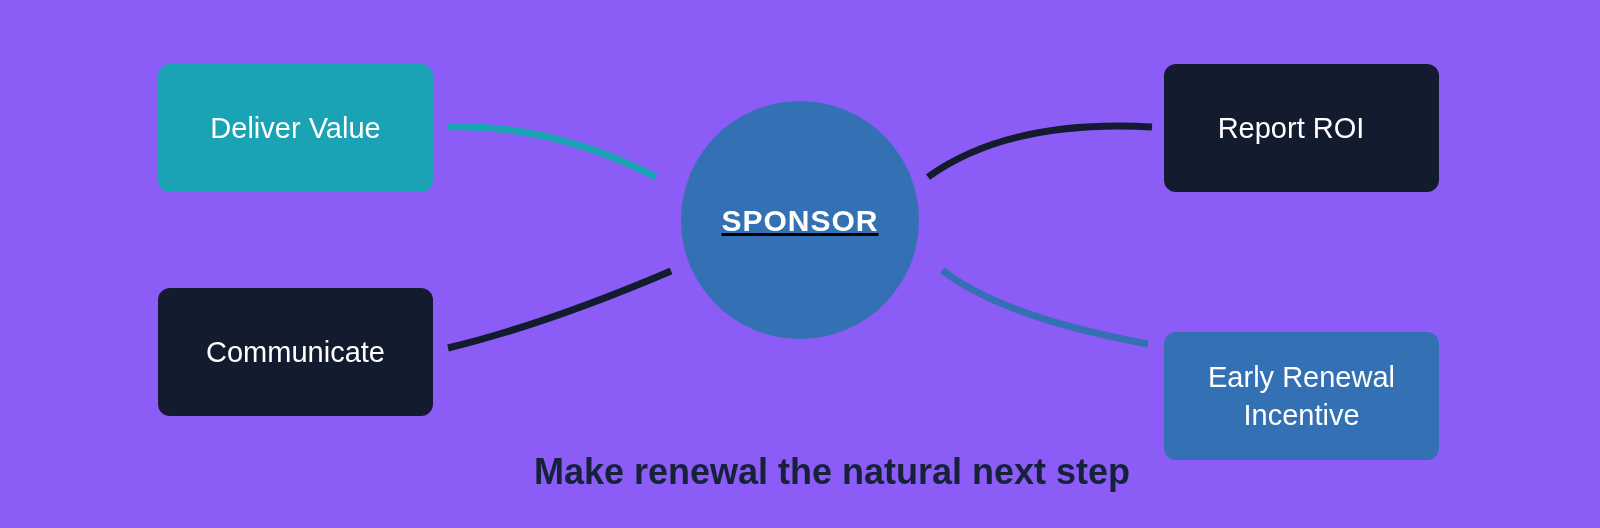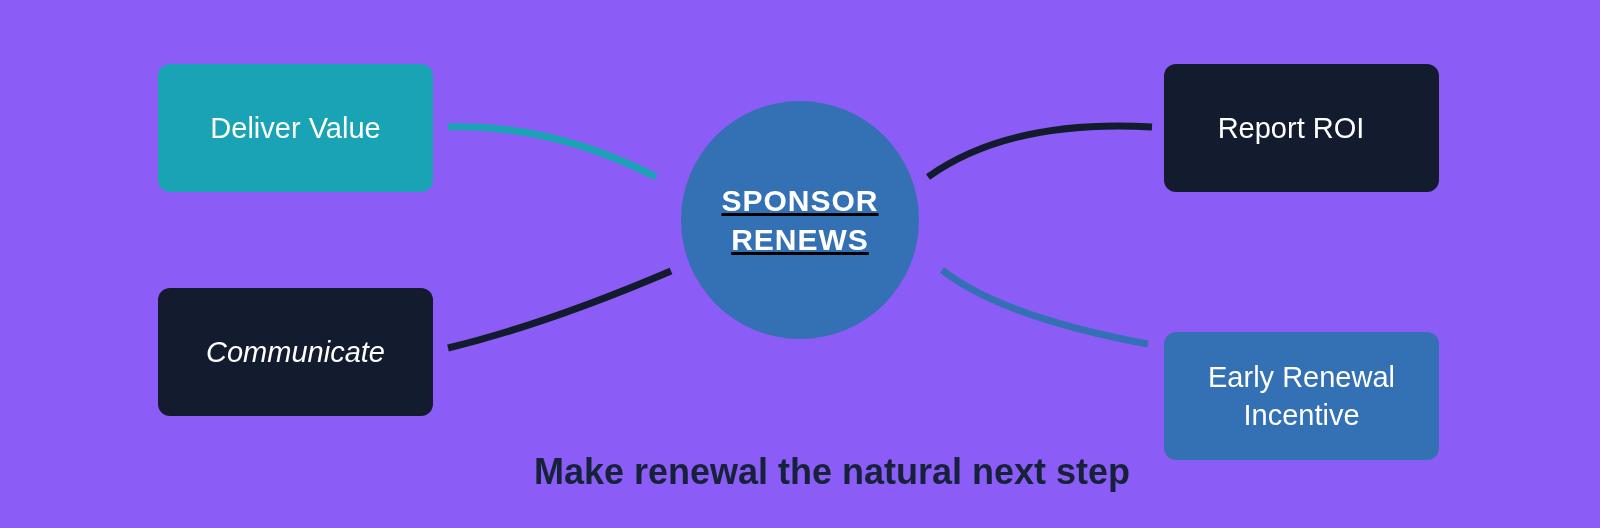--- a/index.html
+++ b/index.html
@@ -36,21 +36,21 @@
     padding: 0 36px;
     box-sizing: border-box;
   }
   .node .node-label {
     color: #FFFFFF;
     font-size: 29px;
     font-weight: 400;
     line-height: 38px;
   }
   .node-top-left    { left: 158px;  top: 64px;  }
-  .node-bottom-left { left: 158px;  top: 288px; font-style: italic; }
+  .node-bottom-left { left: 158px;  top: 288px; }
   .node-top-right   { left: 1164px; top: 64px;  }
   .node-bottom-right{ left: 1164px; top: 288px; margin-top: 44px; }
   .center-circle {
     position: absolute;
     left: 681px; top: 101px;
     width: 238px; height: 238px;
     border-radius: 50%;
     display: flex;
     flex-direction: column;
     align-items: center;
@@ -98,18 +98,17 @@
   <div class="node node-top-right" style="background-color: rgb(19, 28, 46); padding-left: 15px;">
     <span class="node-label">Report ROI</span>
   </div>
 
   <div class="node node-bottom-right" style="background-color: rgb(52, 113, 180);">
     <span class="node-label">Early Renewal Incentive</span>
   </div>
 
   <div class="center-circle" style="background-color: rgb(52, 113, 180);">
     <span class="circle-line">SPONSOR</span>
-    <span class="circle-line">RENEWS</span>
   </div>
 
   <div class="caption" style="color: rgb(22, 33, 58); padding-left: 32px;">Make renewal the natural next step</div>
 
 </div>
 
 </body></html>

